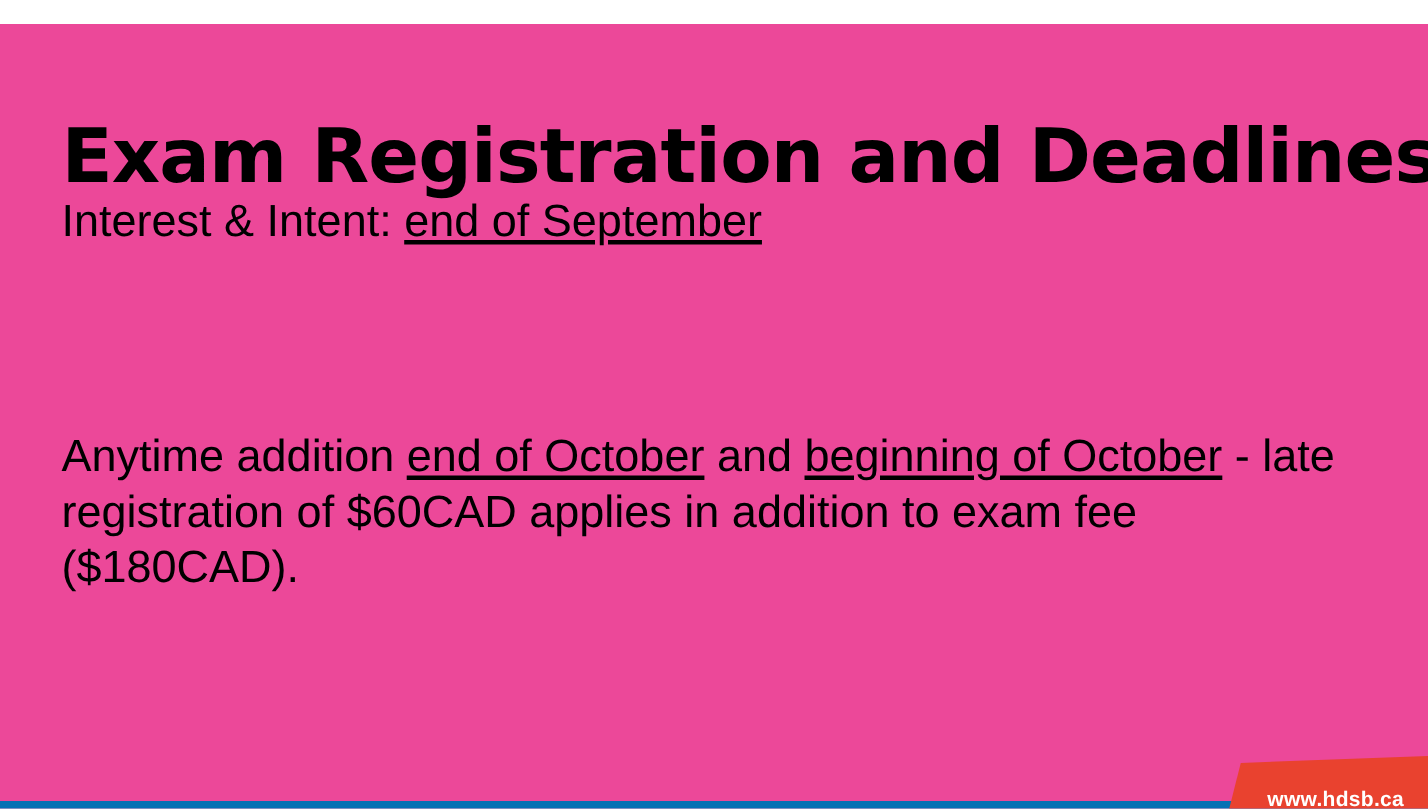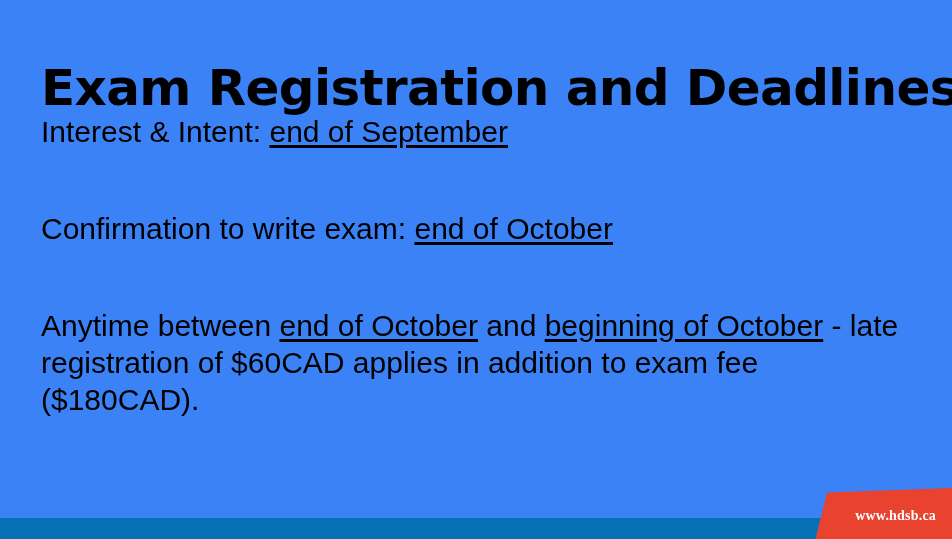--- a/index.html
+++ b/index.html
@@ -13,21 +13,22 @@
     position: relative;
     overflow: hidden;
     font-family: "Liberation Sans", sans-serif;
     color: #000000;
     -webkit-font-smoothing: antialiased;
   }
 
   #slide {
     position: absolute;
     inset: 0;
-    background: #3b82f6;
+    background: #ec4899;
+    margin-top: 16px;
   }
 
   
   #slide-title {
     position: absolute;
     left: 41px;
     top: 27px;
     width: 880px;
     font-family: "DejaVu Sans", "Liberation Sans", sans-serif;
     font-size: 50px;
@@ -87,21 +88,21 @@
     background: #e9422f;
     clip-path: polygon(14.5% 9%, 100% 0%, 100% 100%, 6.5% 100%);
   }
 
   #footer-site-url {
     position: absolute;
     left: 806px;
     top: 508px;
     width: 138px;
     text-align: right;
-    font-family: Liberation Serif, serif;
+    font-family: Liberation Sans, sans-serif;
     font-size: 14px;
     font-weight: bold;
     letter-spacing: 0.2px;
     color: #ffffff;
     padding-right: 8px;
     box-sizing: border-box;
   }
 </style>
 </head>
 <body>
@@ -109,25 +110,24 @@
 <div id="slide">
 
   <h1 id="slide-title">Exam Registration and Deadlines</h1>
 
   <div id="body-block">
 
     <p class="body-para"><span>Interest &amp; Intent: </span><span class="em-date">end of September</span></p>
 
     <div class="para-gap"></div>
 
-    <p class="body-para"><span>Confirmation to write exam: </span><span class="em-date">end of October</span></p>
 
     <div class="para-gap-2"></div>
 
-    <p class="body-para"><span>Anytime between </span><span class="em-date">end of October</span><span> and </span><span class="em-date">beginning of October</span><span> - late registration of $60CAD applies in addition to exam fee ($180CAD).</span></p>
+    <p class="body-para"><span>Anytime addition </span><span class="em-date">end of October</span><span> and </span><span class="em-date">beginning of October</span><span> - late registration of $60CAD applies in addition to exam fee ($180CAD).</span></p>
 
   </div>
 
   <div id="footer-blue-bar"></div>
 
   <div id="footer-red-banner"></div>
 
   <div id="footer-site-url">www.hdsb.ca</div>
 
 </div>

